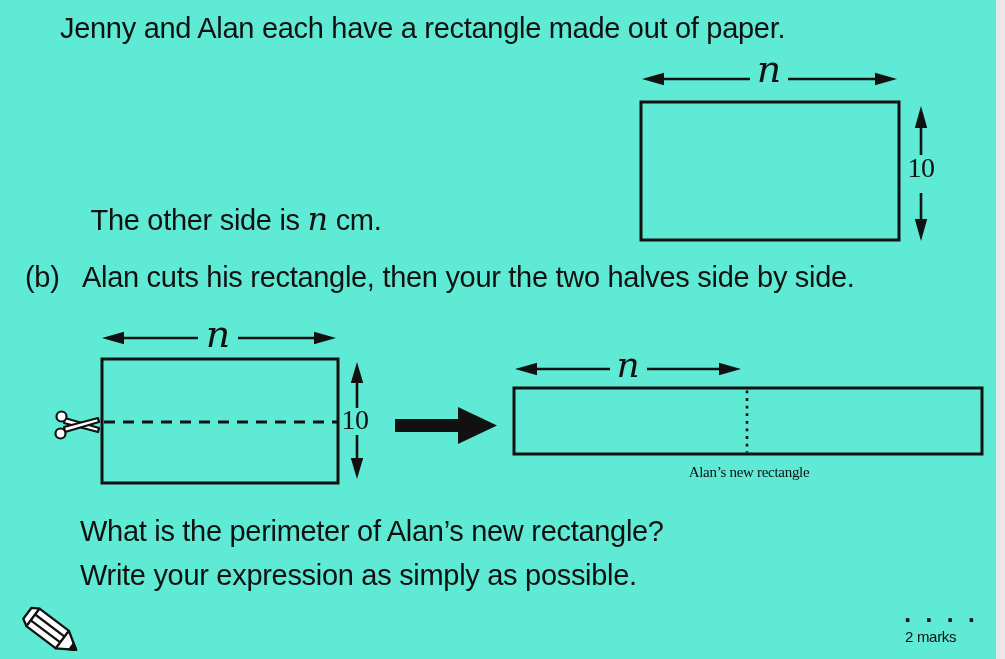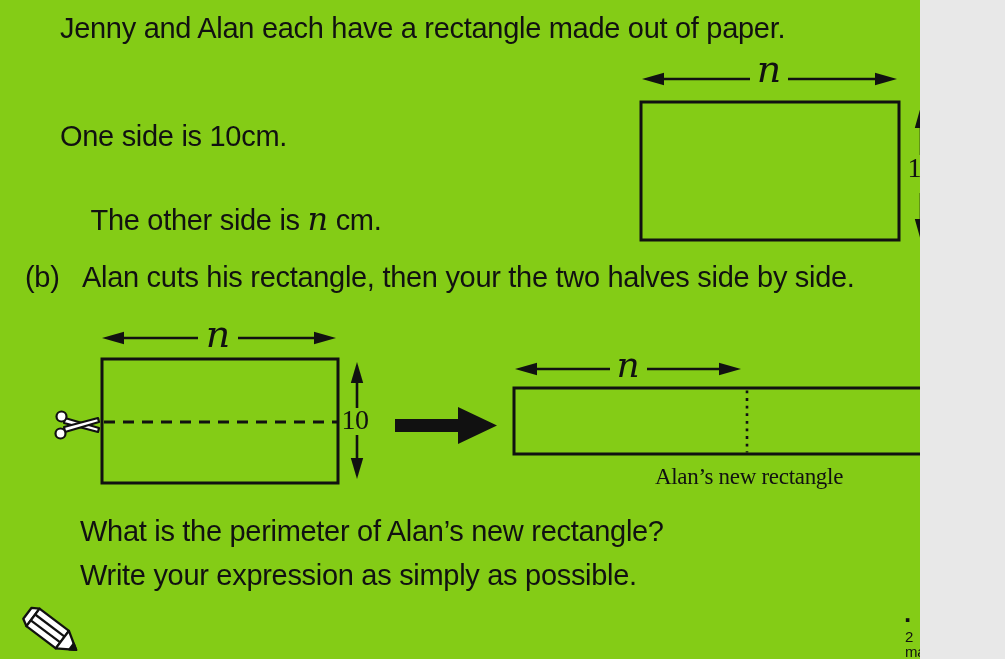--- a/index.html
+++ b/index.html
@@ -1,35 +1,35 @@
 <!DOCTYPE html>
 <html><head>
 <meta charset="utf-8">
 <style>
   html,body{margin:0;padding:0;background:#e8e8e8;}
   .page{
-    position:relative;width:920px;height:659px;background:#84cc16;
+    position:relative;width:996px;height:659px;background:#5eead4;
     font-family:"Liberation Sans",sans-serif;color:#111;overflow:hidden;
   }
   .tline{
     position:absolute;font-size:29px;line-height:1;letter-spacing:-0.3px;
     white-space:pre;
   }
   .fig{position:absolute;}
   .fig svg{position:absolute;left:0;top:0;}
   .clabel{position:absolute;transform:translateX(-50%);line-height:1;white-space:pre;font-family:Liberation Serif, serif;}
   .var-label{
     font-family:"DejaVu Serif",serif;font-style:italic;font-size:38px;
   }
   .var-label.small{font-size:36px;}
   .num-label{font-size:28px;letter-spacing:-0.5px;}
   .var-inline{
     font-family:"DejaVu Serif",serif;font-style:italic;font-size:32px;line-height:0;
   }
-  .caption{font-size:23px;letter-spacing:-0.3px;text-align:right;}
+  .caption{font-size:15px;letter-spacing:-0.3px;text-align:right;}
   .marks-dots{
     position:absolute;left:901px;top:604px;font-family:"DejaVu Sans Mono",monospace;
     font-weight:bold;font-size:22px;letter-spacing:8px;line-height:1;
   }
   .marks-label{position:absolute;left:905px;top:629px;font-size:15px;letter-spacing:-0.3px;line-height:1;}
   .icon{position:absolute;}
 </style>
 </head>
 <body>
 
@@ -50,21 +50,20 @@
         <polygon points="297,21 275,14.8 275,27.2"></polygon>
         <polygon points="321,48 314.8,70 327.2,70"></polygon>
         <polygon points="321,183 314.8,161 327.2,161"></polygon>
       </g>
       <rect x="41" y="44" width="258" height="138" fill="none" stroke="#111" stroke-width="3"></rect>
     </svg>
     <div class="clabel var-label" style="left:169px;top:-8px">n</div>
     <div class="clabel num-label" style="left:321px;top:96px">10</div>
   </div>
 
-  <div class="tline" style="left:60px;top:122px">One side is 10cm.</div>
   <div class="tline" style="left:60px;top:177px">
     <span>The other side is </span><span class="var-inline">n</span><span> cm.</span>
   </div>
 
   <div class="tline" style="left:25px;top:263px">(b)</div>
   <div class="tline" style="left:82px;top:263px">Alan cuts his rectangle, then your the two halves side by side.</div>
 
   <div class="fig" style="left:40px;top:322px;width:360px;height:175px">
     <svg width="360" height="175" viewBox="0 0 360 175">
       <g stroke="#111" stroke-width="2.6" fill="none">

